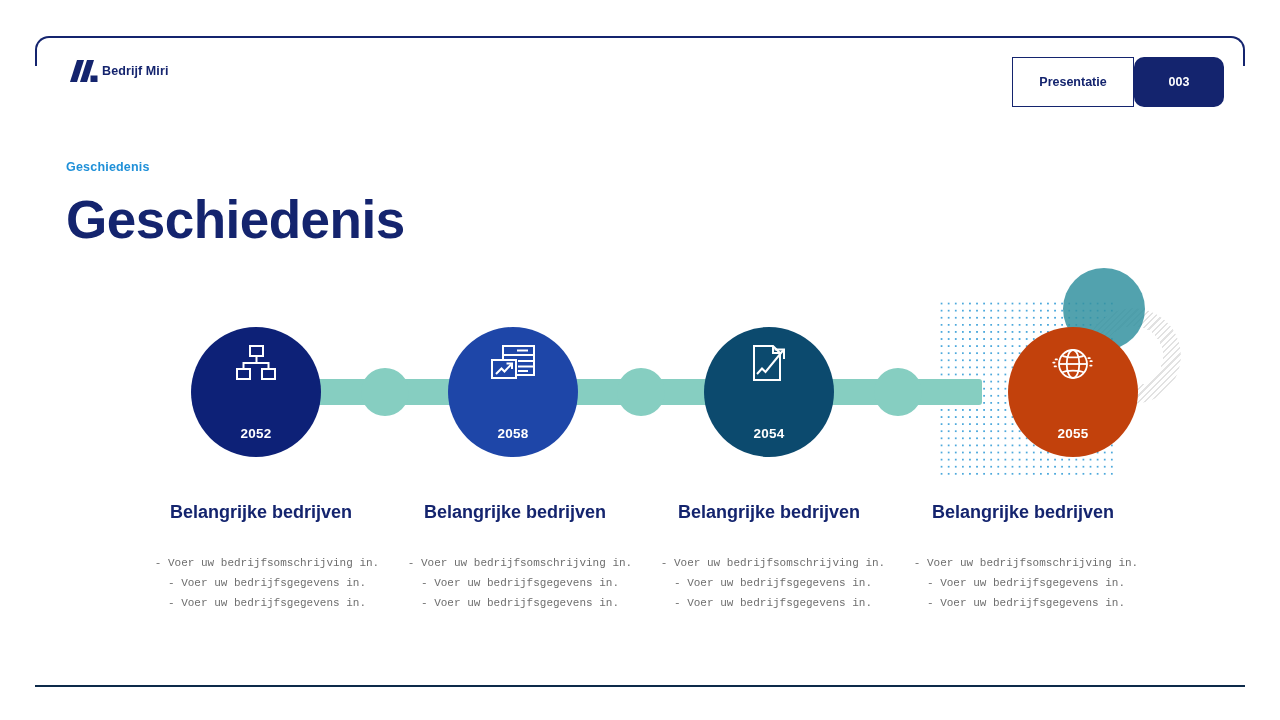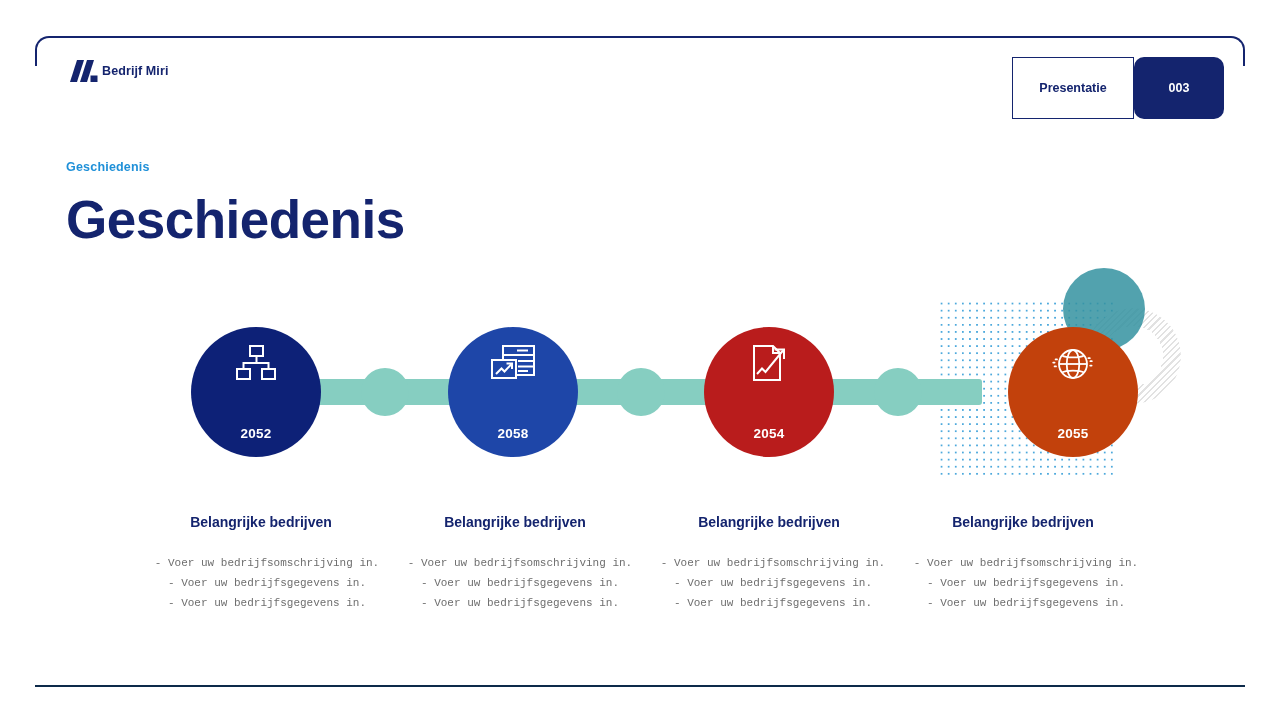--- a/index.html
+++ b/index.html
@@ -56,21 +56,21 @@
     position:absolute;
     right:56px; top:57px;
     display:flex; align-items:stretch;
     z-index:5;
   }
   .badge-label {
     border:1.5px solid #14246e;
     background:#fff;
     color:#14246e;
     font-size:12.5px; font-weight:bold;
-    padding:23px 22px;
+    padding:17px 22px;
     display:flex; align-items:center; justify-content:center;
     min-width:122px;
     margin-left:28px;
   }
   .badge-num {
     background:#14246e;
     color:#ffffff;
     font-size:12.5px; font-weight:bold;
     padding:7px 24px;
     display:flex; align-items:center; justify-content:center;
@@ -150,21 +150,21 @@
   .tl-icon { margin-bottom:6px; }
   .tl-year {
     font-size:13.5px; font-weight:bold;
     letter-spacing:.3px;
   }
 
   .col-title {
     position:absolute;
     width:260px; text-align:center;
     top:502px;
-    font-size:14px; font-weight:bold; color:#14246e;margin-top:12px;
+    font-size:18px; font-weight:bold; color:#14246e;
   }
   .col-body {
     position:absolute;
     width:270px; text-align:center;
     top:553px;
     font-size:11px; color:#6e6e6e; line-height:1.82;font-family:Liberation Mono, monospace;
   }
   .col-body div { white-space:nowrap; }
 </style>
 </head>
@@ -228,21 +228,21 @@
           <path d="M28 6.5 H39"></path>
           <path d="M29 17 H45 M29 22.5 H45 M29 27 H39"></path>
           <rect x="3" y="16" width="24" height="18" fill="#1e46a8"></rect>
           <path d="M7 30 L12.5 24.5 L15.5 27.5 L23 19.5"></path>
           <path d="M17.5 19.5 H23 V25"></path>
         </svg>
       </span>
       <span class="tl-year">2058</span>
     </div>
 
-    <div class="tl-circle" style="left:704px; background:#b91c1c;">
+    <div class="tl-circle" style="left:704px; background:#0c4a6e;">
       <span class="tl-icon">
         <svg width="44" height="40" viewBox="0 0 44 40" fill="none" stroke="#ffffff" stroke-width="2">
           <path d="M7 2 H26 L33 9 V36 H7 Z"></path>
           <path d="M26 2 V9 H33"></path>
           <path d="M10 30 L15 24.5 L18.5 28 L36 6.5"></path>
           <path d="M27.5 5.5 H37 V15"></path>
         </svg>
       </span>
       <span class="tl-year">2054</span>
     </div>

